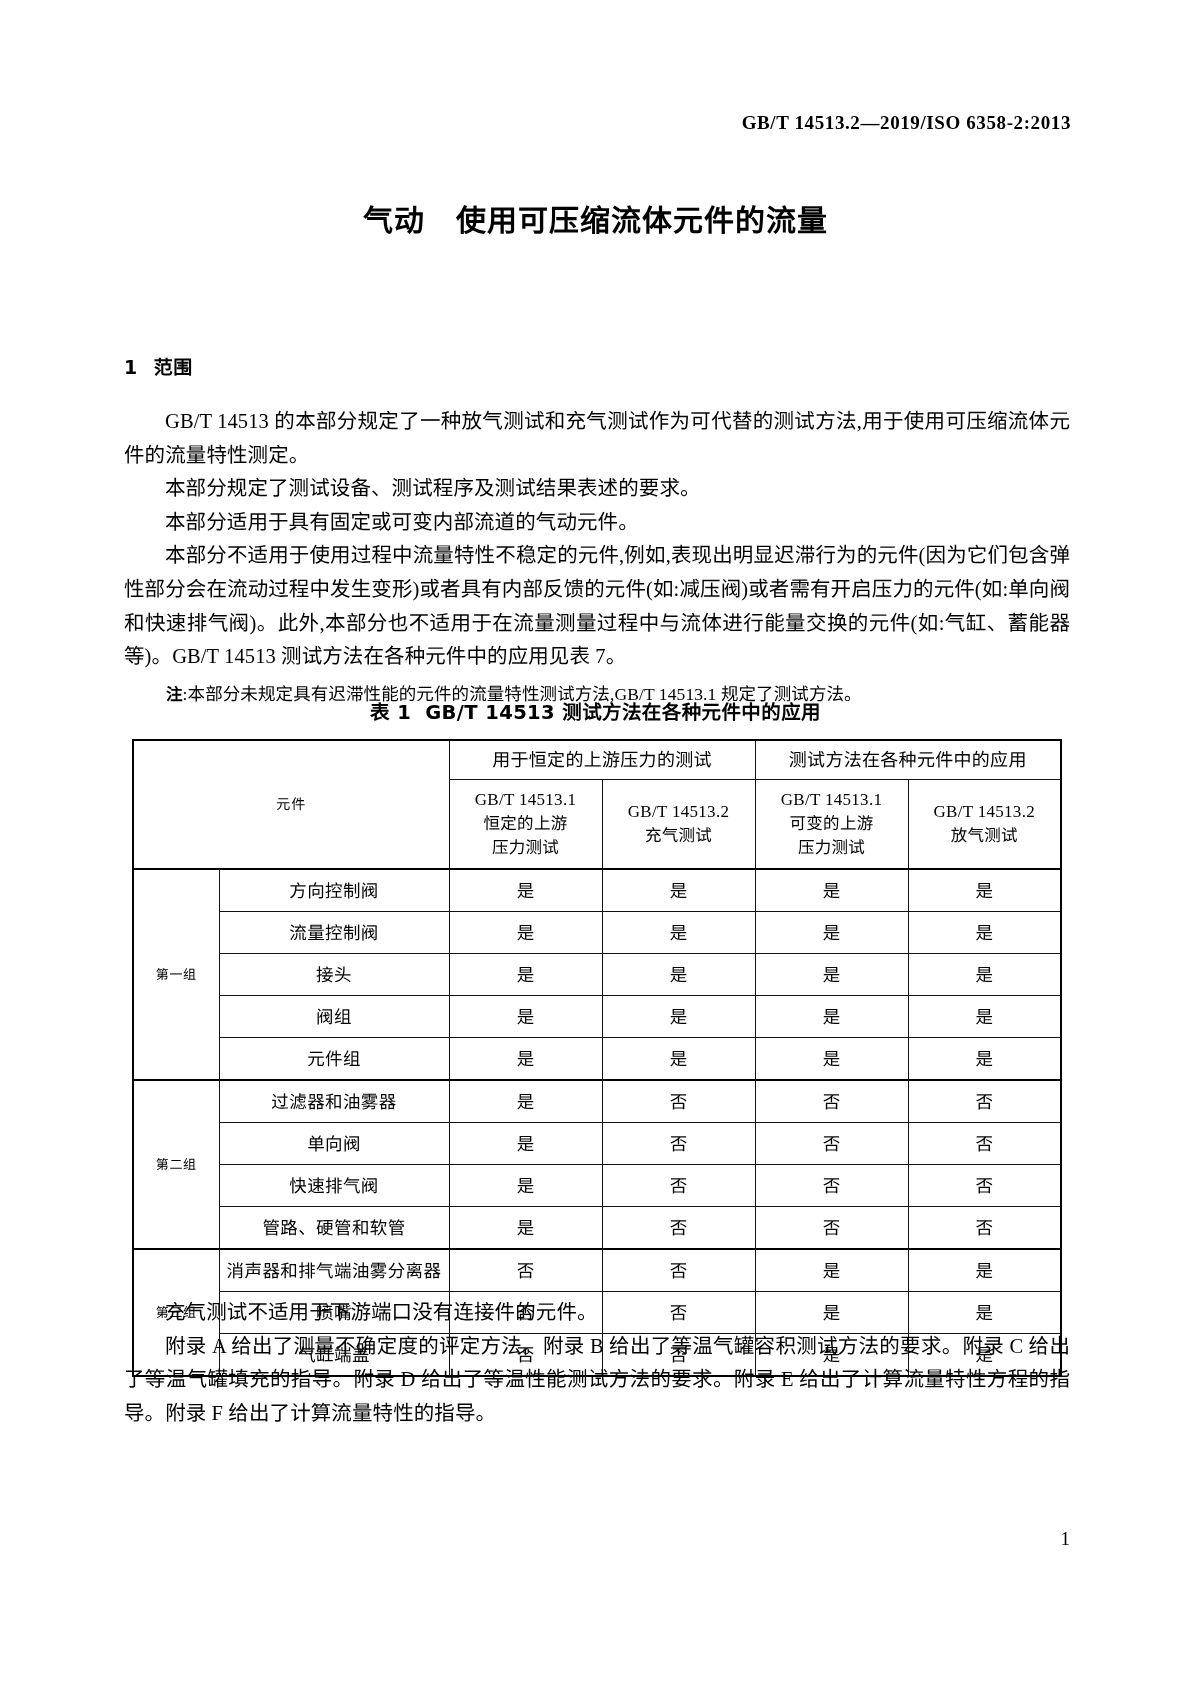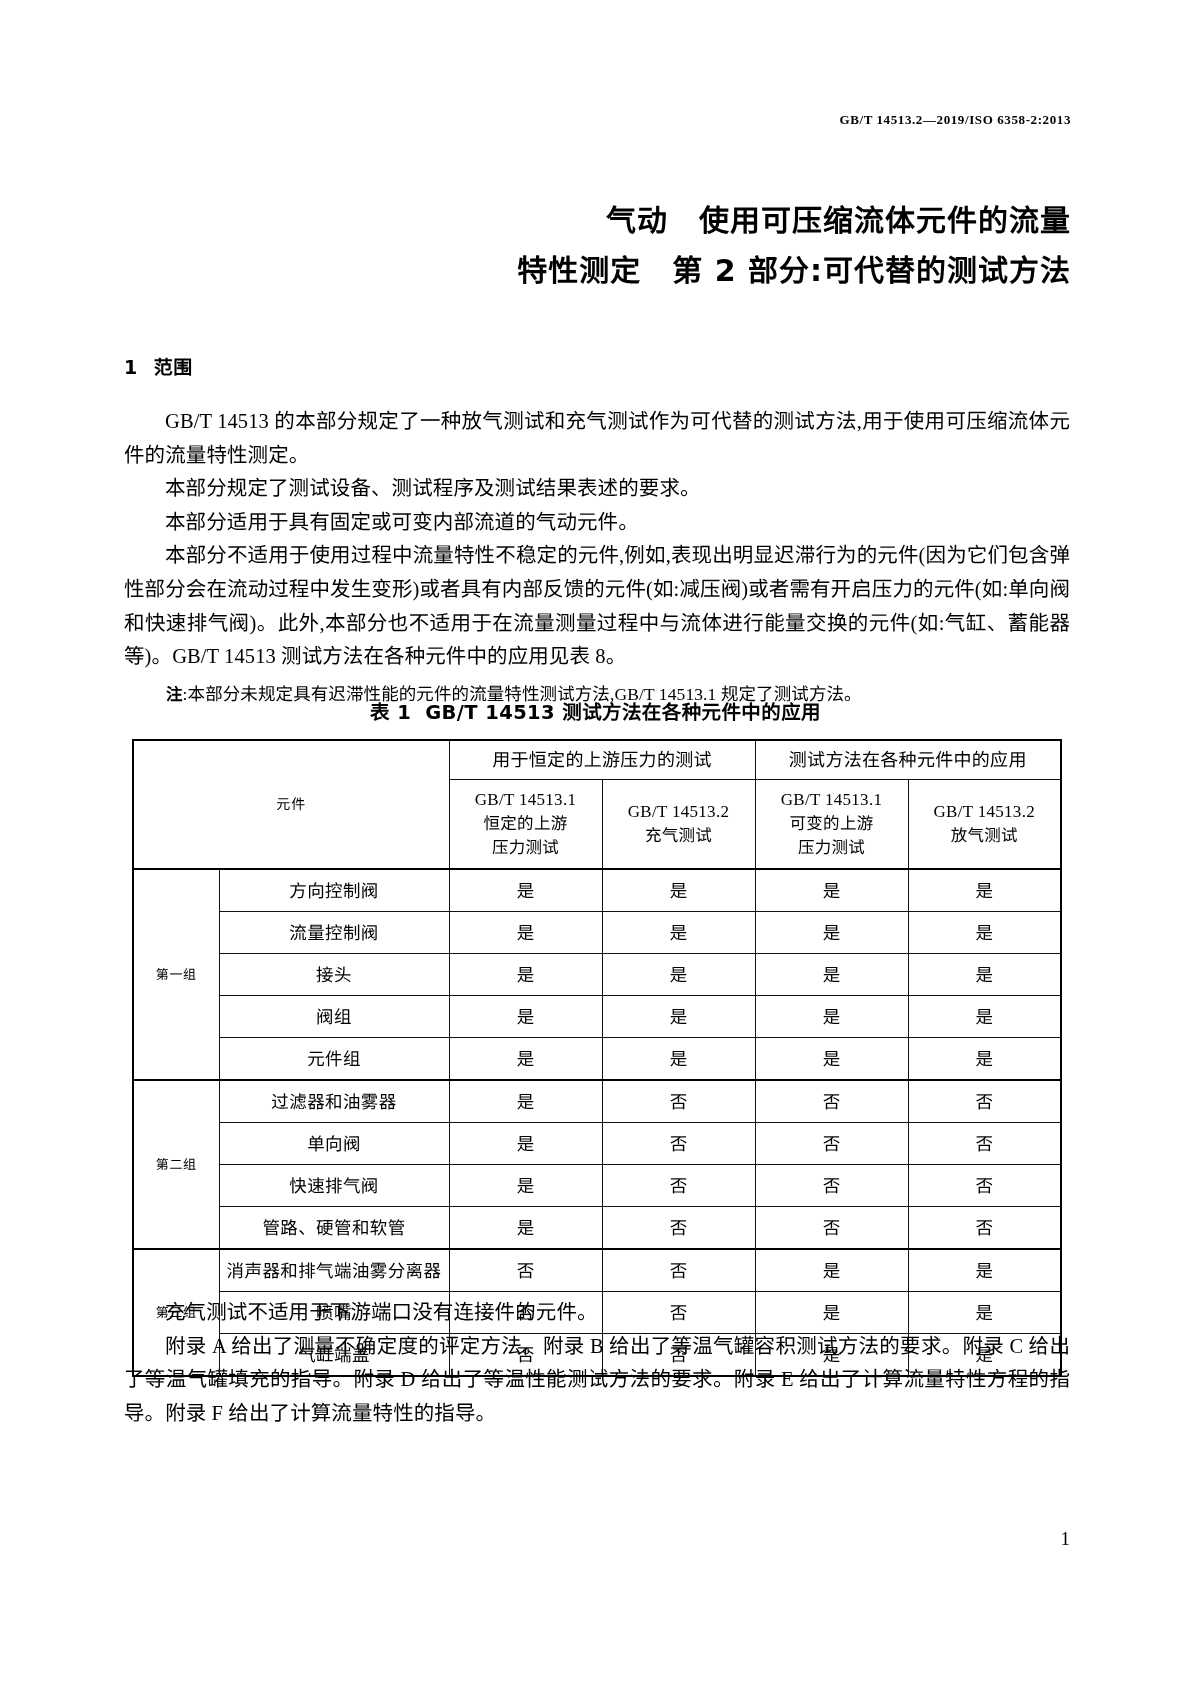--- a/index.html
+++ b/index.html
@@ -24,33 +24,33 @@
     box-sizing: border-box;
     padding: 0 120px;
   }
 
   
   .doc-header {
     position: absolute;
     top: 112px;
     right: 120px;
     font-family: "Liberation Serif", "DejaVu Serif", serif;
-    font-size: 13px;
+    font-size: 19px;
     font-weight: bold;
     letter-spacing: 0.6px;
     white-space: nowrap;
   }
 
   
   .doc-title {
     position: absolute;
     top: 196px;
     left: 120px;
     width: 951px;
-    text-align: right;
+    text-align: center;
     font-family: "DejaVu Sans", "Liberation Sans", sans-serif;
     font-weight: bold;
     font-size: 30px;
     line-height: 50px;
     letter-spacing: 1px;
   }
   .doc-title .line2 { display: block; }
 
   
   .clause-heading {
@@ -194,32 +194,31 @@
 </style>
 </head>
 <body>
 
 <div class="page">
 
   <div class="doc-header">GB/T 14513.2—2019/ISO 6358-2:2013</div>
 
   <div class="doc-title">
     <span class="line1">气动　使用可压缩流体元件的流量</span>
-    <span class="line2">特性测定　第 2 部分:可代替的测试方法</span>
   </div>
 
   <div class="clause-heading">
     <span class="num">1</span><span class="nm">范围</span>
   </div>
 
   <div class="body-block">
     <p class="para">GB/T 14513 的本部分规定了一种放气测试和充气测试作为可代替的测试方法,用于使用可压缩流体元件的流量特性测定。</p>
     <p class="para">本部分规定了测试设备、测试程序及测试结果表述的要求。</p>
     <p class="para">本部分适用于具有固定或可变内部流道的气动元件。</p>
-    <p class="para">本部分不适用于使用过程中流量特性不稳定的元件,例如,表现出明显迟滞行为的元件(因为它们包含弹性部分会在流动过程中发生变形)或者具有内部反馈的元件(如:减压阀)或者需有开启压力的元件(如:单向阀和快速排气阀)。此外,本部分也不适用于在流量测量过程中与流体进行能量交换的元件(如:气缸、蓄能器等)。GB/T 14513 测试方法在各种元件中的应用见表 8。</p>
+    <p class="para">本部分不适用于使用过程中流量特性不稳定的元件,例如,表现出明显迟滞行为的元件(因为它们包含弹性部分会在流动过程中发生变形)或者具有内部反馈的元件(如:减压阀)或者需有开启压力的元件(如:单向阀和快速排气阀)。此外,本部分也不适用于在流量测量过程中与流体进行能量交换的元件(如:气缸、蓄能器等)。GB/T 14513 测试方法在各种元件中的应用见表 7。</p>
     <p class="note"><span class="note-label">注</span><span>:本部分未规定具有迟滞性能的元件的流量特性测试方法,GB/T 14513.1 规定了测试方法。</span></p>
   </div>
 
   <div class="table-caption">
     <span class="cap-num">表 1</span><span>GB/T 14513 测试方法在各种元件中的应用</span>
   </div>
 
   <div class="tbl-wrap">
     <table class="app-table">
       <colgroup>

